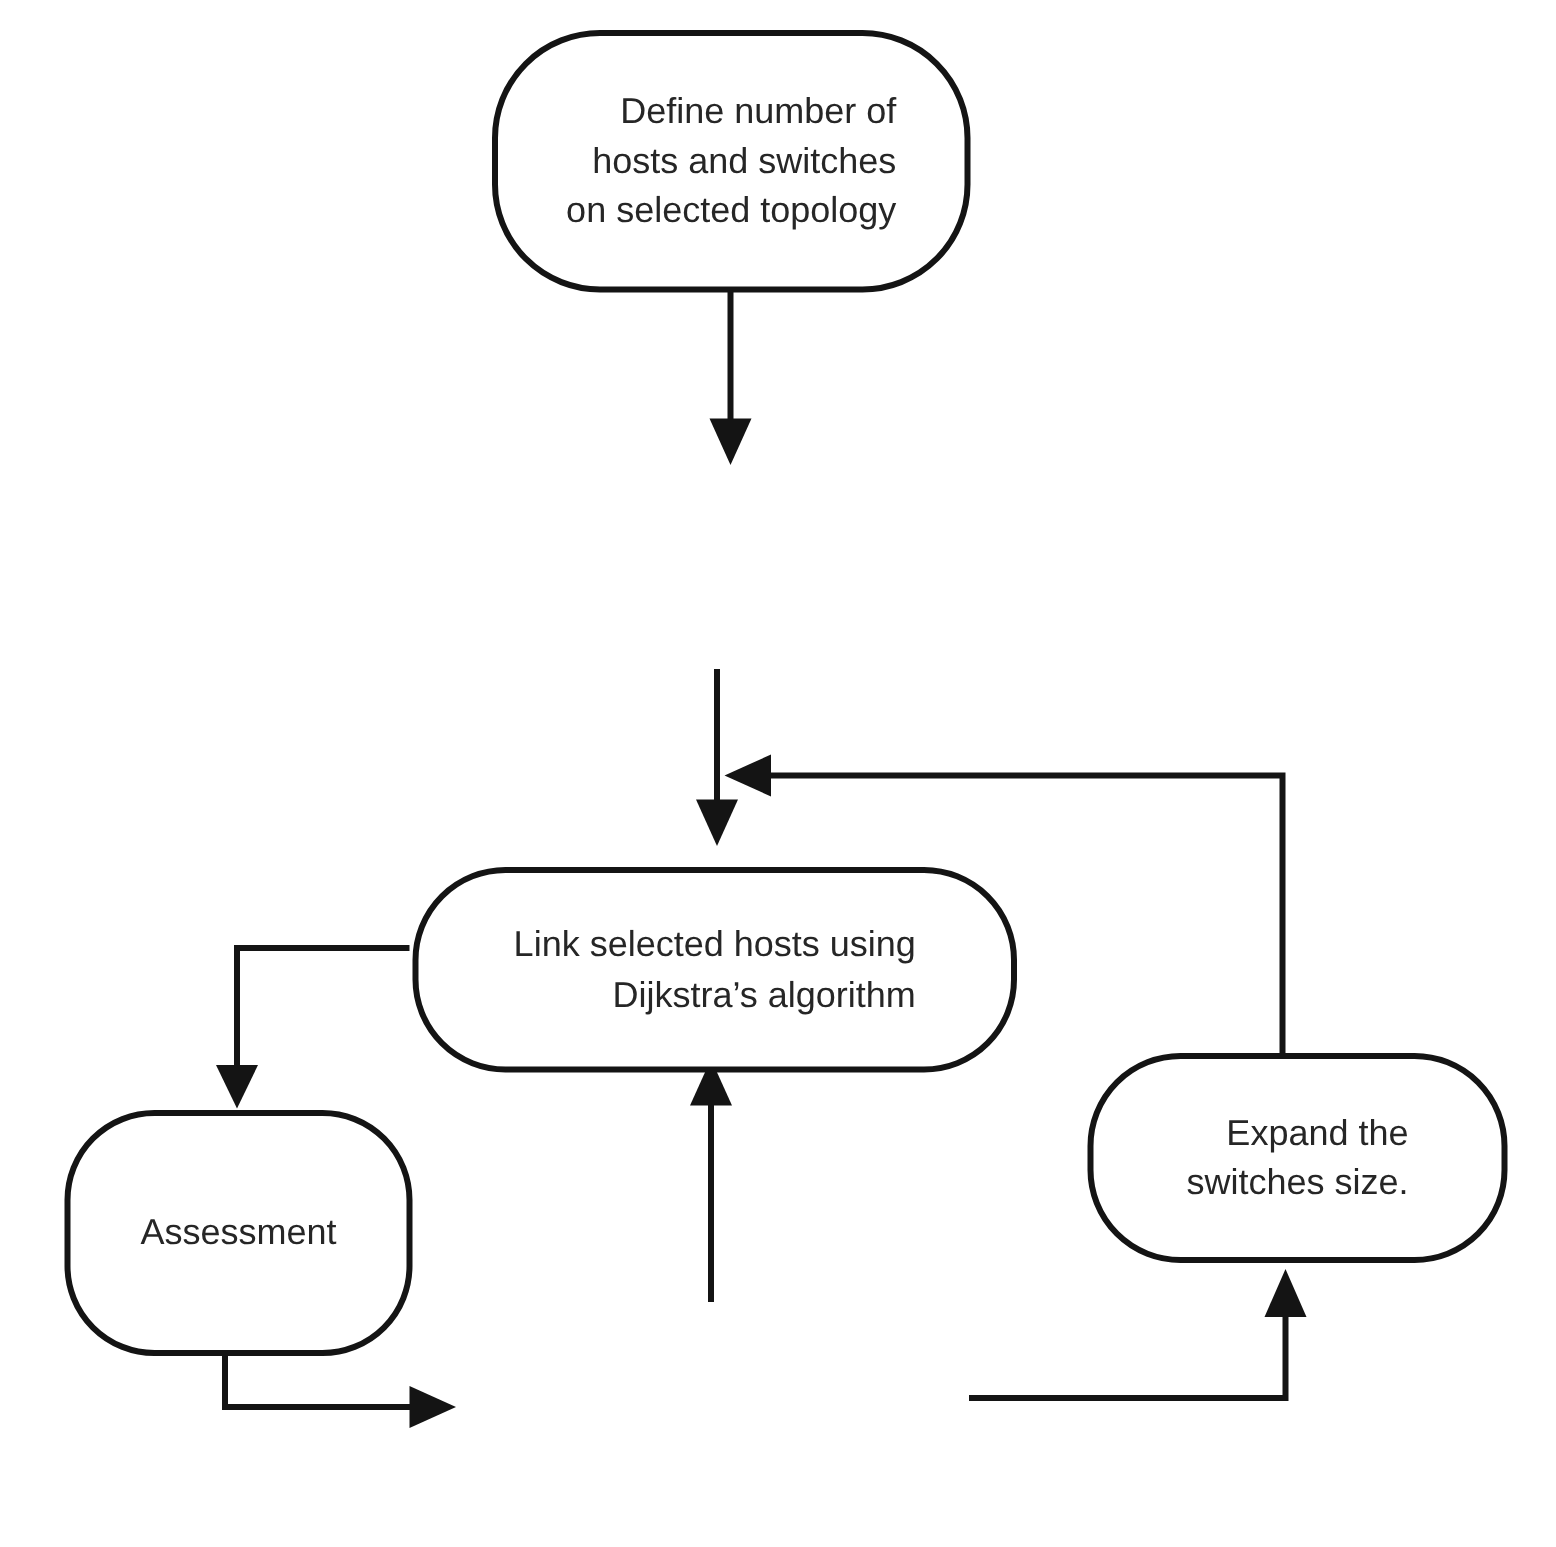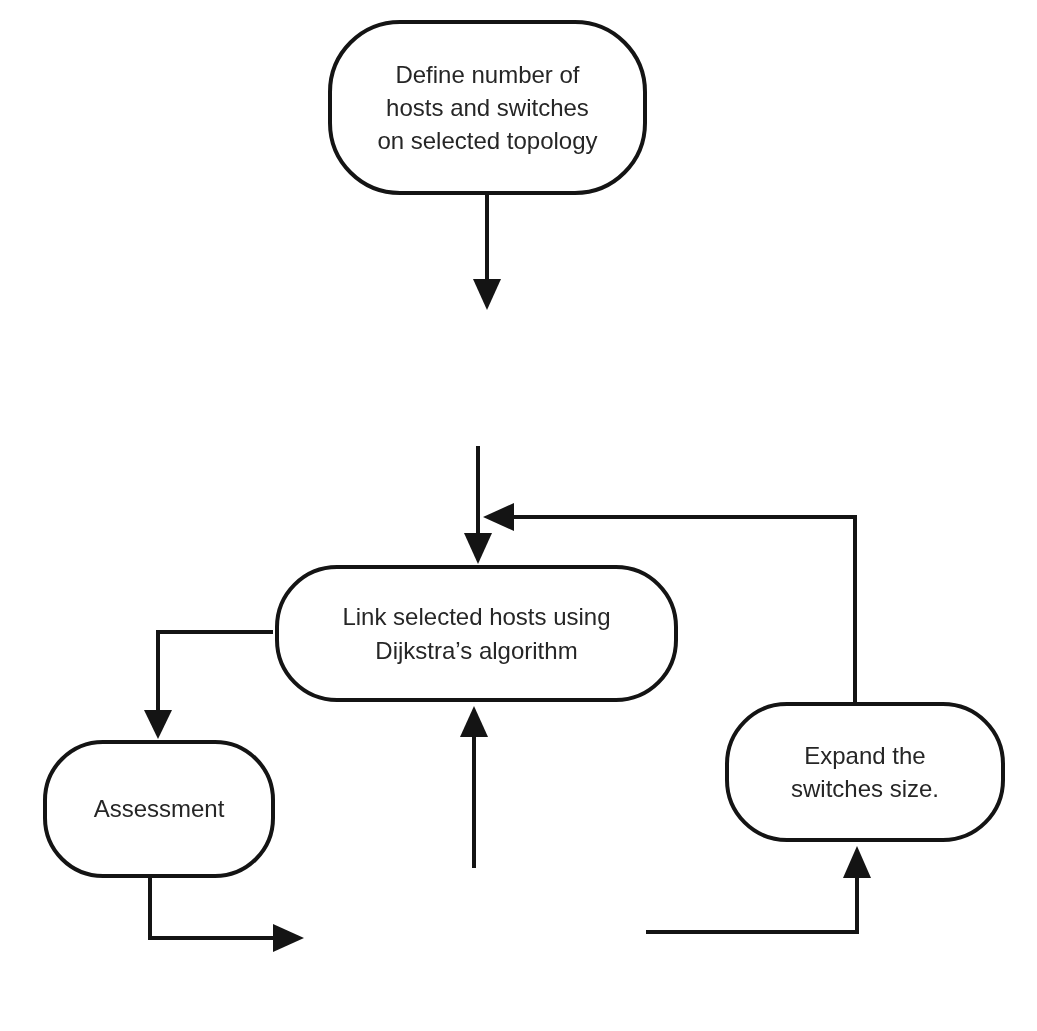--- a/index.html
+++ b/index.html
@@ -31,25 +31,26 @@
     align-items: center;
     justify-content: center;
     text-align: center;
     color: #262626;
     font-size: 24px;
     line-height: 1.38;
   }
   .node-label {
     white-space: pre-line;
     padding: 0 14px;
+    text-align: right;
   }
   .n-define     { left: 328px; top:  20px; width: 319px; height: 175px; border-radius: 72px; }
   .n-establish  { left: 322px; top: 309px; width: 336px; height: 139px; border-radius: 62px; }
-  .n-link       { left: 275px; top: 565px; width: 403px; height: 137px; border-radius: 62px; }
-  .n-assessment { left:  43px; top: 740px; width: 232px; height: 138px; border-radius: 60px; }
+  .n-link       { left: 275px; top: 578px; width: 403px; height: 137px; border-radius: 62px; }
+  .n-assessment { left:  43px; top: 740px; width: 232px; height: 164px; border-radius: 60px; }
   .n-qos        { left: 307px; top: 870px; width: 341px; height: 140px; border-radius: 62px; }
   .n-expand     { left: 725px; top: 702px; width: 280px; height: 140px; border-radius: 62px; }
 </style>
 </head>
 <body>
 
 <div class="canvas">
 
   <svg class="arrow-layer" viewBox="0 0 1037 1031" xmlns="http://www.w3.org/2000/svg" fill="none" stroke="#141414" stroke-width="4">
 

